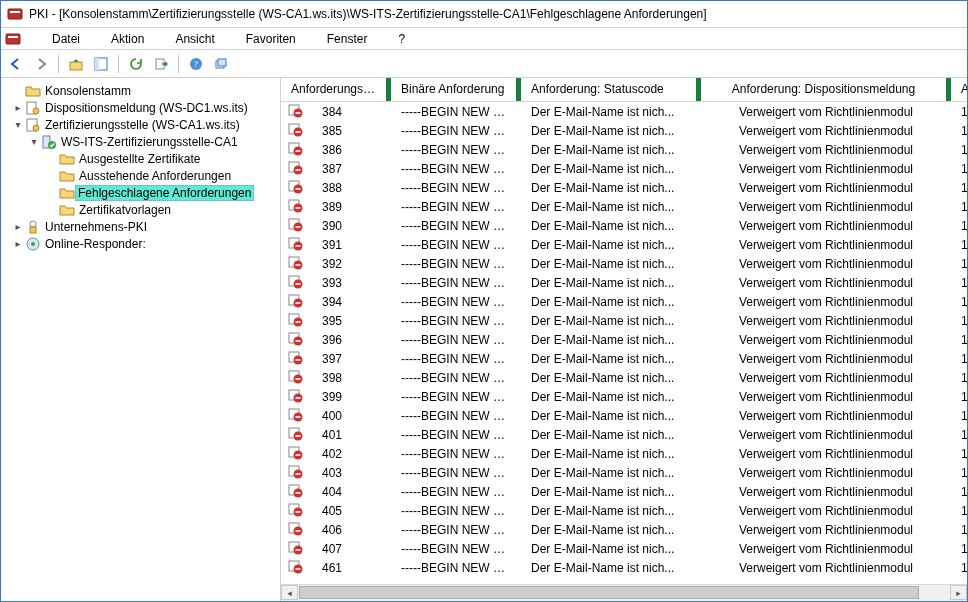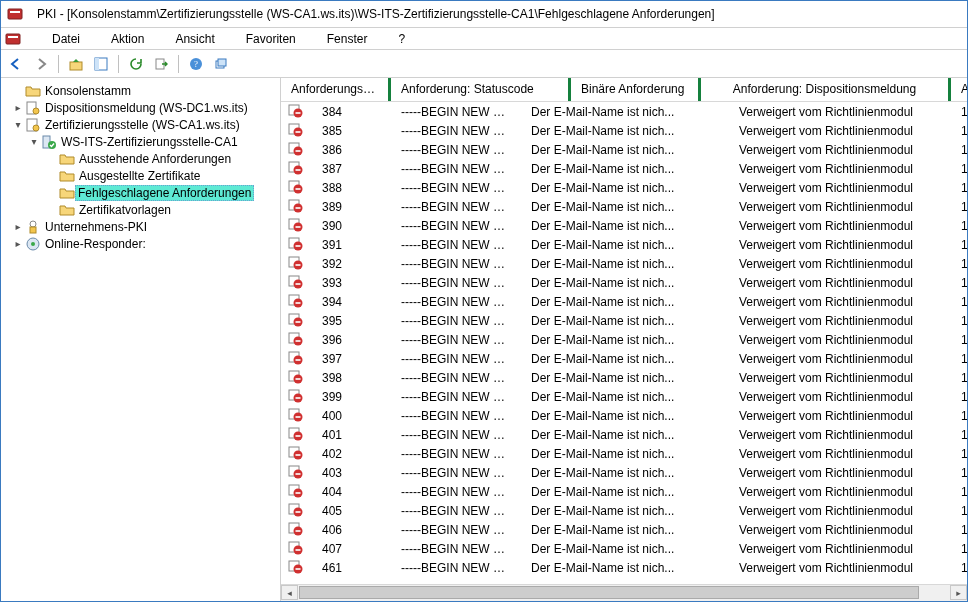--- a/index.html
+++ b/index.html
@@ -1,21 +1,21 @@
 <!DOCTYPE html>
 <html><head>
 <meta charset="utf-8">
 <style>
   * { box-sizing: border-box; margin: 0; padding: 0; }
   body { font-family: "Segoe UI", Tahoma, sans-serif; font-size: 12px; color: #000;
          background: #fff; width: 968px; height: 602px; border:1px solid #3a7ac0;
          display:flex; flex-direction:column; overflow:hidden; }
   
   .titlebar { height:27px; background:#fff; border-bottom:1px solid #d0d0d0;
-              display:flex; align-items:center; padding:0 6px; gap:14px; }
+              display:flex; align-items:center; padding:0 6px; gap:6px; }
   .app-icon svg { width:16px; height:16px; display:block; }
   .title-text { font-size:12px; white-space:nowrap; overflow:hidden; text-overflow:ellipsis; }
   
   .menubar { height:22px; border-bottom:1px solid #d0d0d0; display:flex;
              align-items:center; padding:0 4px; gap:15px; }
   .menubar .app-icon { margin-right:8px; }
   .menu-item { padding:2px 8px; cursor:default; }
   
   .toolbar { height:28px; border-bottom:1px solid #d0d0d0; display:flex;
              align-items:center; padding:0 4px; gap:3px; }
@@ -32,21 +32,21 @@
   .tree-tw { width:14px; display:flex; justify-content:center; color:#555; font-size:10px; }
   .tree-icon { width:16px; height:16px; display:flex; align-items:center;
                justify-content:center; margin:0 3px 0 0; }
   .tree-label { padding:0 1px; }
   .indent { display:inline-block; }
   
   .listpane { flex:1; display:flex; flex-direction:column; min-width:0; }
   .list-wrap { flex:1; overflow:auto; position:relative; }
   .list-header { display:flex; position:sticky; top:0; background:#fff;
                  border-bottom:1px solid #d8d8d8; height:24px; z-index:2; }
-  .col-h { padding:4px 10px 4px 10px; border-right:3px solid #15803d;
+  .col-h { padding:4px 10px 4px 10px; border-right:5px solid #15803d;
            font-size:12px; color:#000; white-space:nowrap; overflow:hidden;
            text-overflow:ellipsis; cursor:default; }
   .list-row { display:flex; height:19px; align-items:center; }
   .cell { padding:1px 10px 1px 10px; white-space:nowrap; overflow:hidden;
           text-overflow:ellipsis; font-size:12px; }
   .cell.idcell { display:flex; align-items:center; gap:19px; padding-left:6px; }
   .w-id  { width:110px; flex:0 0 110px; }
   .w-bin { width:130px; flex:0 0 130px; }
   .w-stat{ width:180px; flex:0 0 180px; }
   .w-disp{ width:250px; flex:0 0 250px;text-align:center; }
@@ -192,30 +192,30 @@
         </span>
       <span class="tree-label">WS-ITS-Zertifizierungsstelle-CA1</span>
     </div>
     <div class="tree-row">
       <span class="indent" style="width:50px"></span>
       <span class="tree-icon folder-icon">
           <svg viewBox="0 0 16 16">
             <path d="M1 4h5l1 2h8v7H1z" fill="#f7d67a" stroke="#b08b2a"></path>
           </svg>
         </span>
-      <span class="tree-label">Ausstehende Anforderungen</span>
+      <span class="tree-label">Ausgestellte Zertifikate</span>
     </div>
     <div class="tree-row">
       <span class="indent" style="width:50px"></span>
       <span class="tree-icon folder-icon">
           <svg viewBox="0 0 16 16">
             <path d="M1 4h5l1 2h8v7H1z" fill="#f7d67a" stroke="#b08b2a"></path>
           </svg>
         </span>
-      <span class="tree-label">Ausgestellte Zertifikate</span>
+      <span class="tree-label">Ausstehende Anforderungen</span>
     </div>
     <div class="tree-row selected">
       <span class="indent" style="width:50px"></span>
       <span class="tree-icon folder-icon">
           <svg viewBox="0 0 16 16">
             <path d="M1 4h5l1 2h8v7H1z" fill="#f7d67a" stroke="#b08b2a"></path>
           </svg>
         </span>
       <span class="tree-label">Fehlgeschlagene Anforderungen</span>
     </div>
@@ -249,22 +249,22 @@
           </svg>
         </span>
       <span class="tree-label">Online-Responder:</span>
     </div>
   </div>
 
   <div class="listpane">
     <div class="list-wrap">
       <div class="list-header">
         <div class="col-h w-id">Anforderungs-ID</div>
+        <div class="col-h w-bin">Binäre Anforderung</div>
         <div class="col-h w-stat">Anforderung: Statuscode</div>
-        <div class="col-h w-bin">Binäre Anforderung</div>
         <div class="col-h w-disp">Anforderung: Dispositionsmeldung</div>
         <div class="col-h w-date">Anforderun</div>
       </div>
       <div id="rows-mount">
           <div class="list-row">
             <div class="cell idcell w-id">
               <span><svg width="16" height="16" viewBox="0 0 16 16">
                   <rect x="2" y="3" width="10" height="10" fill="#fff" stroke="#888"></rect>
                   <circle cx="11" cy="11" r="4.5" fill="#d03030"></circle>
                   <rect x="8.5" y="10.2" width="5" height="1.6" fill="#fff"></rect>

